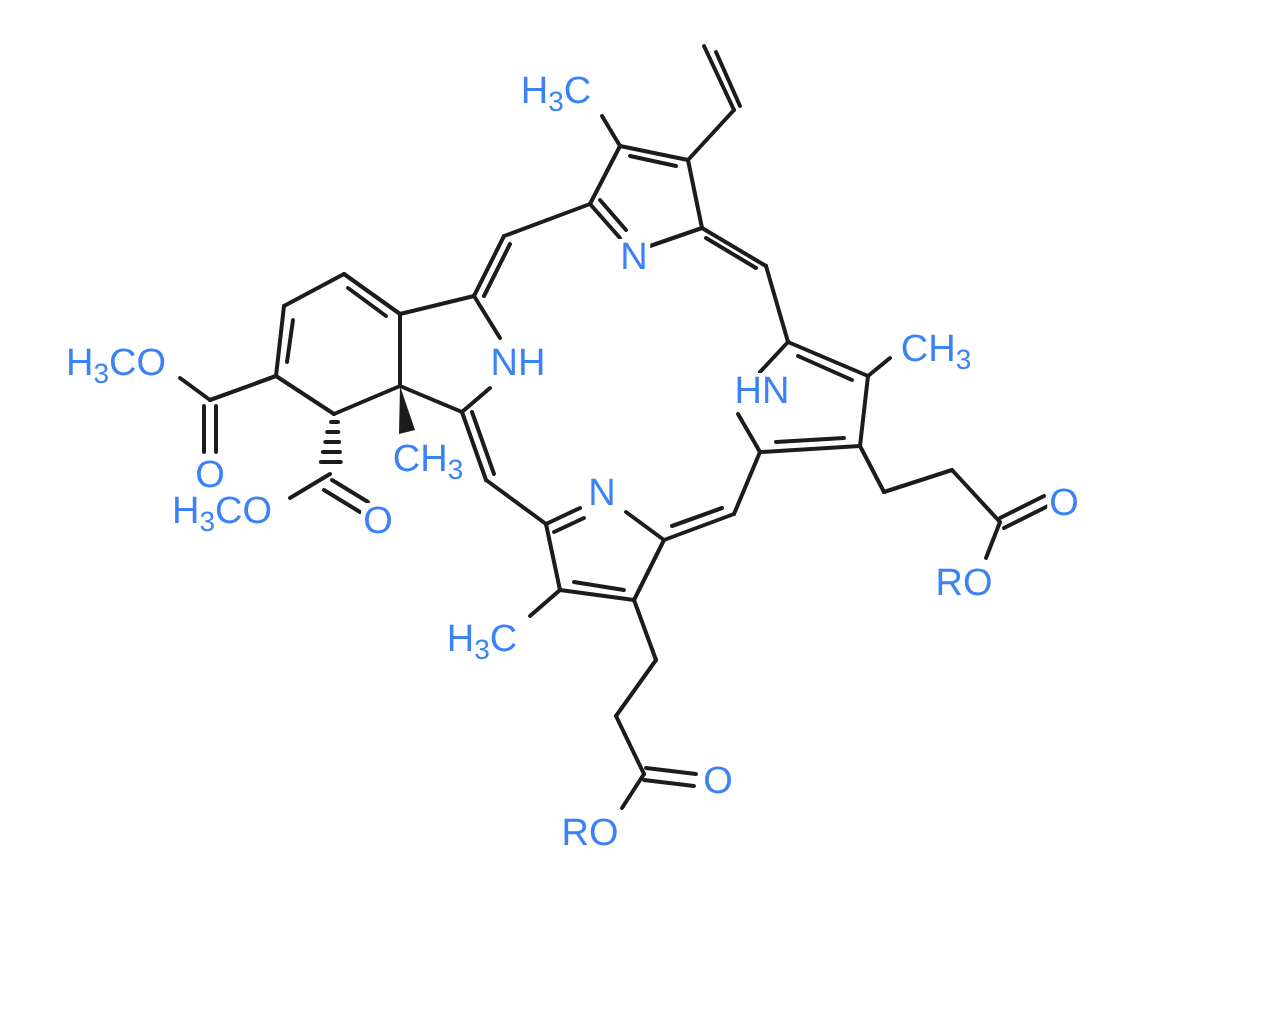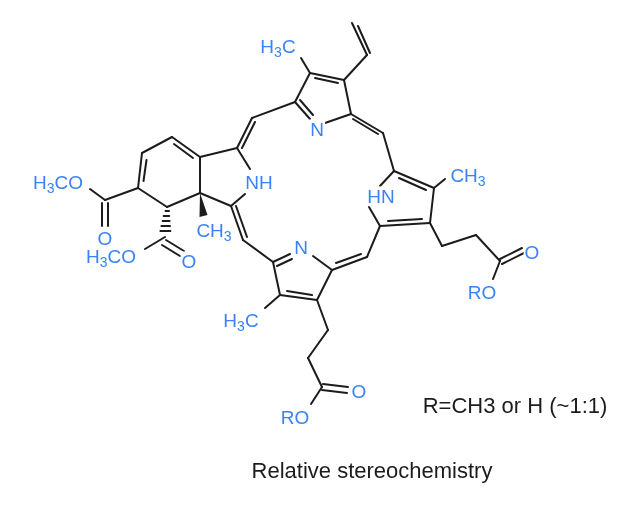--- a/index.html
+++ b/index.html
@@ -176,17 +176,15 @@
   <div class="atom" style="left:189px; top:261px;"><span>O</span></div>
 
   <div class="atom" style="left:532px; top:252px;"><span>O</span></div>
 
   <div class="atom" style="left:482px; top:292px;"><span>RO</span></div>
 
   <div class="atom" style="left:359px; top:391px;"><span>O</span></div>
 
   <div class="atom" style="left:295px; top:417px;"><span>RO</span></div>
 
-  <div class="note" style="left:515px; top:406px;">R=CH3 or H (~1:1)</div>
 
-  <div class="note" style="left:372px; top:471px;">Relative stereochemistry</div>
 
 </div>
 
 </body></html>

